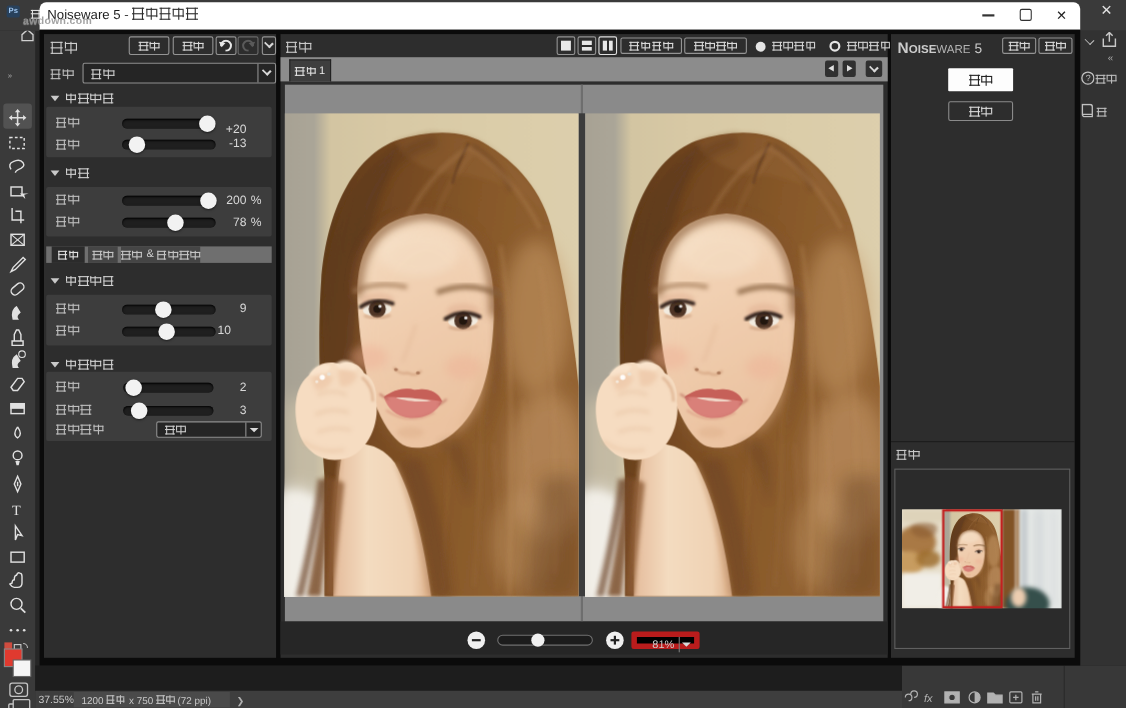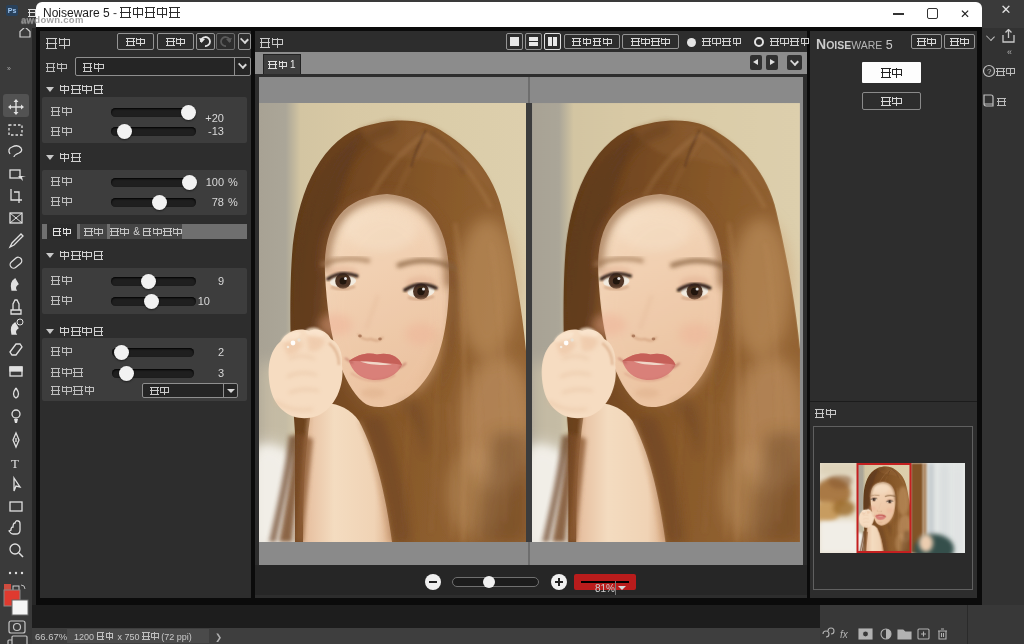--- a/index.html
+++ b/index.html
@@ -308,21 +308,21 @@
           <path d="M5.5 4.5 v5 M3 7 h5"></path>
         </g>
  <g transform="translate(115,0)">
           <path d="M1 4 h9 M2 4 v8 h7 v-8 M4 2 h3 M4.5 6 v4 M6.5 6 v4"></path>
         </g>
  </g>
     </svg>
  <div class="abs" style="left:147px;top:0;width:1px;height:39px;background:#2a2a2a"></div>
 </div>
 <div class="abs" id="statusbar">
- <span class="abs" style="left:3px;top:3px;font-size:9.5px;color:#c8c8c8">66.67%</span>
+ <span class="abs" style="left:3px;top:3px;font-size:9.5px;color:#c8c8c8">37.55%</span>
  <div class="abs" style="left:35px;top:1px;width:142px;height:14px;background:#4a4a4a"></div>
  <div class="abs zht" style="left:42px;top:4px;font-size:9px;color:#c8c8c8;white-space:nowrap">1200&nbsp;<i></i><i></i>&nbsp;x&nbsp;750&nbsp;<i></i><i></i>&nbsp;(72&nbsp;ppi)</div>
  <span class="abs" style="left:183px;top:4px;font-size:8.5px;color:#b0b0b0">❯</span>
 </div>
 <div class="abs" id="dtitle">
  <div class="abs" style="left:7px;top:4px;font-size:12px;color:#1c1c1c;white-space:nowrap">Noiseware 5<span style="color:#444"> - </span><span class="zht" style="font-size:12px;position:relative;top:0px"><i></i><i></i><i></i><i></i><i></i></span></div>
  <div class="abs" style="left:857px;top:11px;width:11px;height:1.5px;background:#333"></div>
  <div class="abs" style="left:891px;top:6px;width:11px;height:11px;border:1.3px solid #333;border-radius:2px"></div>
  <div class="abs" style="left:924px;top:5px;font-size:12px;color:#222;line-height:14px">✕</div>
 </div>
@@ -368,21 +368,21 @@
  <div class="val" style="left:134px;top:81px;width:50px">+20</div>
  <div class="lbl zht" style="left:11px;top:95px;font-size:11px"><i></i><i></i></div>
  <div class="track" style="left:71px;top:96px;width:85px"></div>
       <div class="thumb" style="left:77px;top:93px"></div>
  <div class="val" style="left:134px;top:94px;width:50px">-13</div>
  <div class="sect zht" style="left:6px;top:121px;font-size:11px"><span class="tri"></span><i></i><i></i></div>
  <div class="grp" style="top:139px;height:45px"></div>
  <div class="lbl zht" style="left:11px;top:145px;font-size:11px"><i></i><i></i></div>
  <div class="track" style="left:71px;top:147px;width:85px"></div>
       <div class="thumb" style="left:142px;top:144px"></div>
- <div class="val" style="left:134px;top:145px;width:50px">100</div>
+ <div class="val" style="left:134px;top:145px;width:50px">200</div>
       <div class="val" style="left:188px;top:145px;width:12px;text-align:left">%</div>
  <div class="lbl zht" style="left:11px;top:165px;font-size:11px"><i></i><i></i></div>
  <div class="track" style="left:71px;top:167px;width:85px"></div>
       <div class="thumb" style="left:112px;top:164px"></div>
  <div class="val" style="left:134px;top:165px;width:50px">78</div>
       <div class="val" style="left:188px;top:165px;width:12px;text-align:left">%</div>
  <div class="abs" style="left:2px;top:193px;width:205px;height:15px;background:#6f6f6f">
   <div class="abs zht" style="left:5px;top:0;width:30px;height:15px;background:#2b2b2b;color:#f0f0f0;font-size:10px;display:flex;align-items:center;justify-content:center">
           <i></i>
           <i></i>
@@ -473,21 +473,21 @@
  <div class="abs" style="left:0;top:534px;width:552px;height:30px;background:#262626">
    <div class="abs" style="left:170px;top:9px;width:16px;height:16px;border-radius:50%;background:#f0f0f0">
           <span style="position:absolute;left:4px;top:7px;width:8px;height:2px;background:#222"></span>
         </div>
    <div class="abs" style="left:197px;top:12px;width:87px;height:10px;border:1px solid #707070;border-radius:5px;background:#1c1c1c"></div>
    <div class="abs" style="left:228px;top:11px;width:12px;height:12px;border-radius:50%;background:#f0f0f0"></div>
    <div class="abs" style="left:296px;top:9px;width:16px;height:16px;border-radius:50%;background:#f0f0f0">
           <span style="position:absolute;left:4px;top:7px;width:8px;height:2px;background:#222"></span>
           <span style="position:absolute;left:7px;top:4px;width:2px;height:8px;background:#222"></span>
         </div>
-   <div class="abs" style="left:319px;top:9px;width:62px;height:16px;border:7px solid #b91c1c;border-radius:2px;background:#000000">
+   <div class="abs" style="left:319px;top:9px;width:62px;height:16px;border:5px solid #b91c1c;border-radius:2px;background:#000000">
      <span style="position:absolute;left:14px;top:2px;font-size:10px;color:#cccccc">81%</span>
      <span style="position:absolute;right:13px;top:0;width:1px;height:14px;background:#7a7a7a"></span>
      <span style="position:absolute;right:3px;top:5px;width:0;height:0;border-left:4px solid transparent;border-right:4px solid transparent;border-top:4.5px solid #d8d8d8"></span>
    </div>
  </div>
 </div>
 <div class="panel" id="pright">
  <div class="abs" style="left:6px;top:4px;color:#cbcbcb;white-space:nowrap"><span style="font-size:14px;font-weight:bold">N</span><span style="font-size:10.5px;font-weight:bold">OISE</span><span style="font-size:10.5px;color:#b4b4b4">WARE</span><span style="font-size:12.5px">&nbsp;5</span></div>
  <div class="btn zht" style="left:101px;top:3px;width:31px;height:15px;font-size:10px">
         <i></i>

